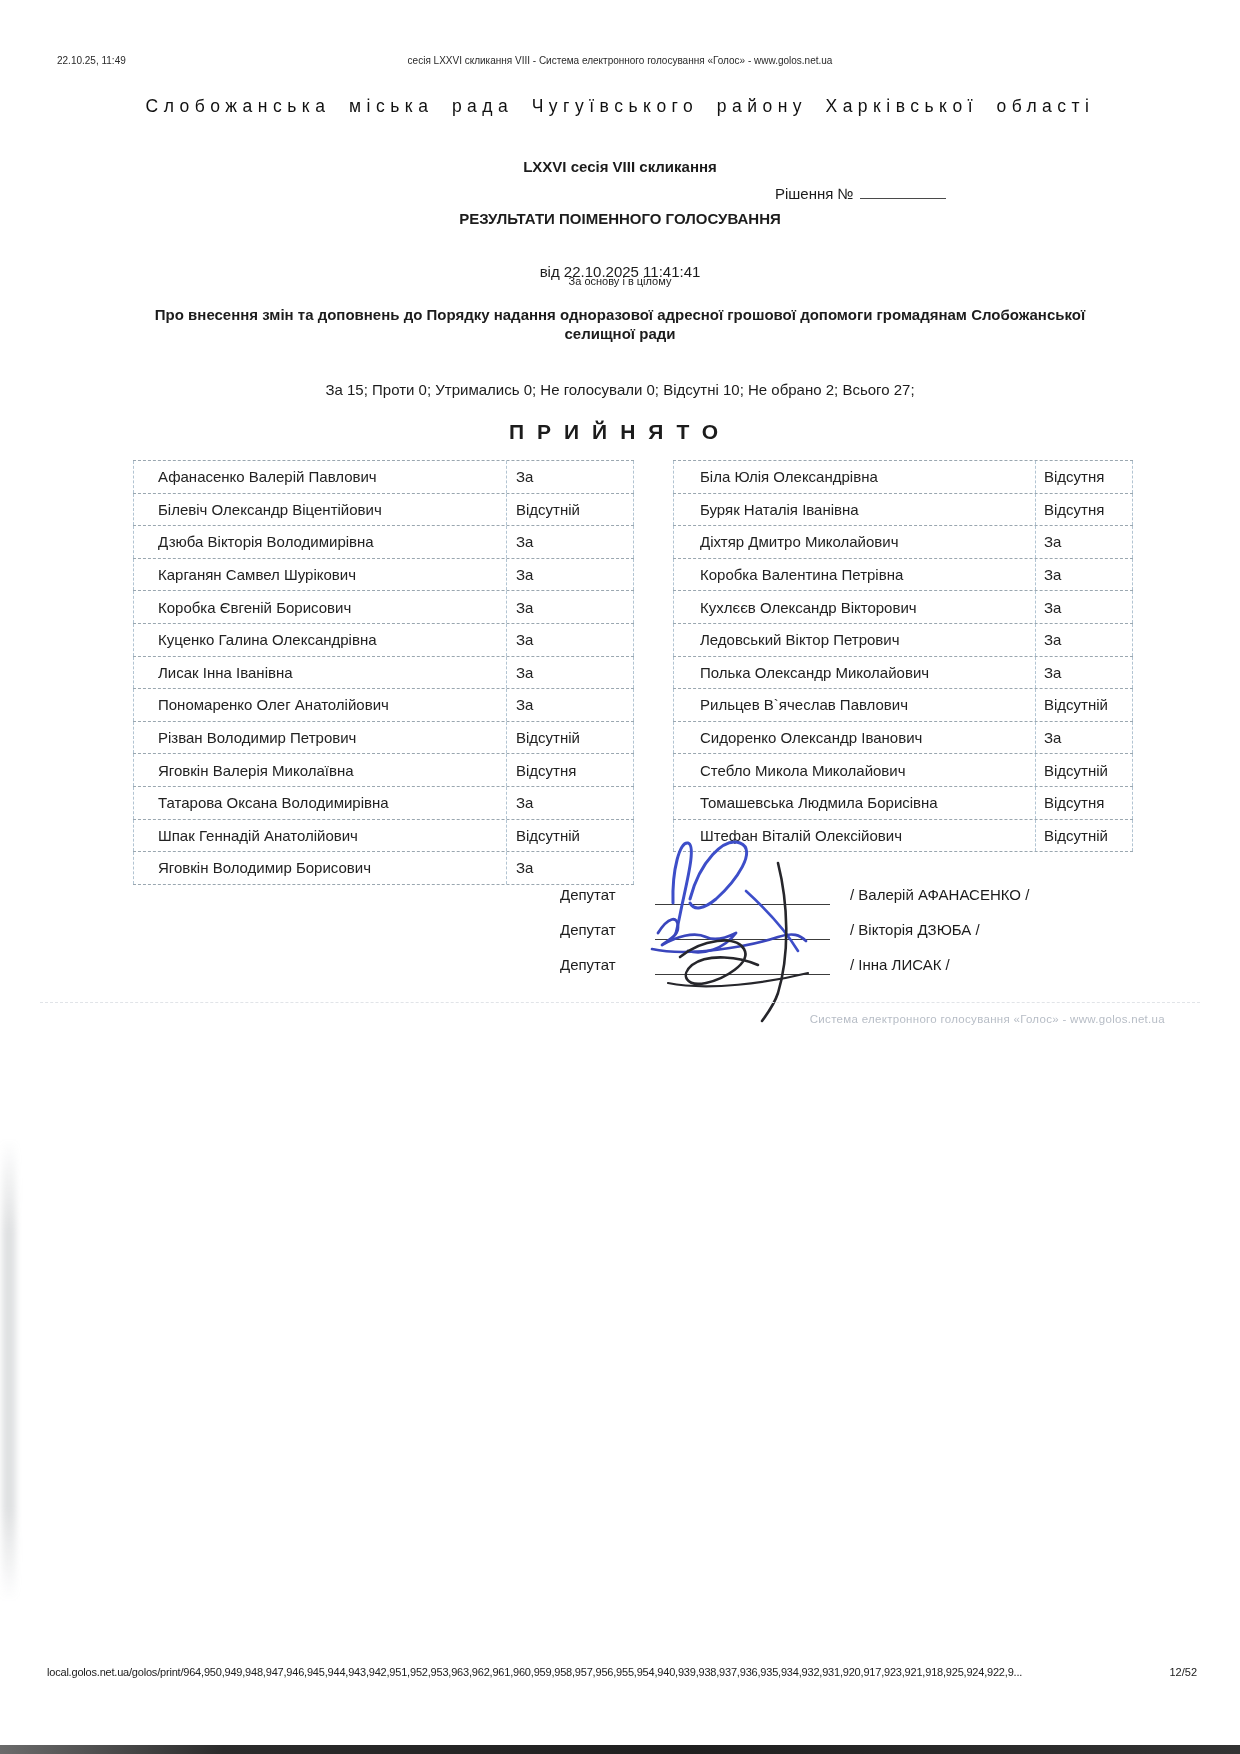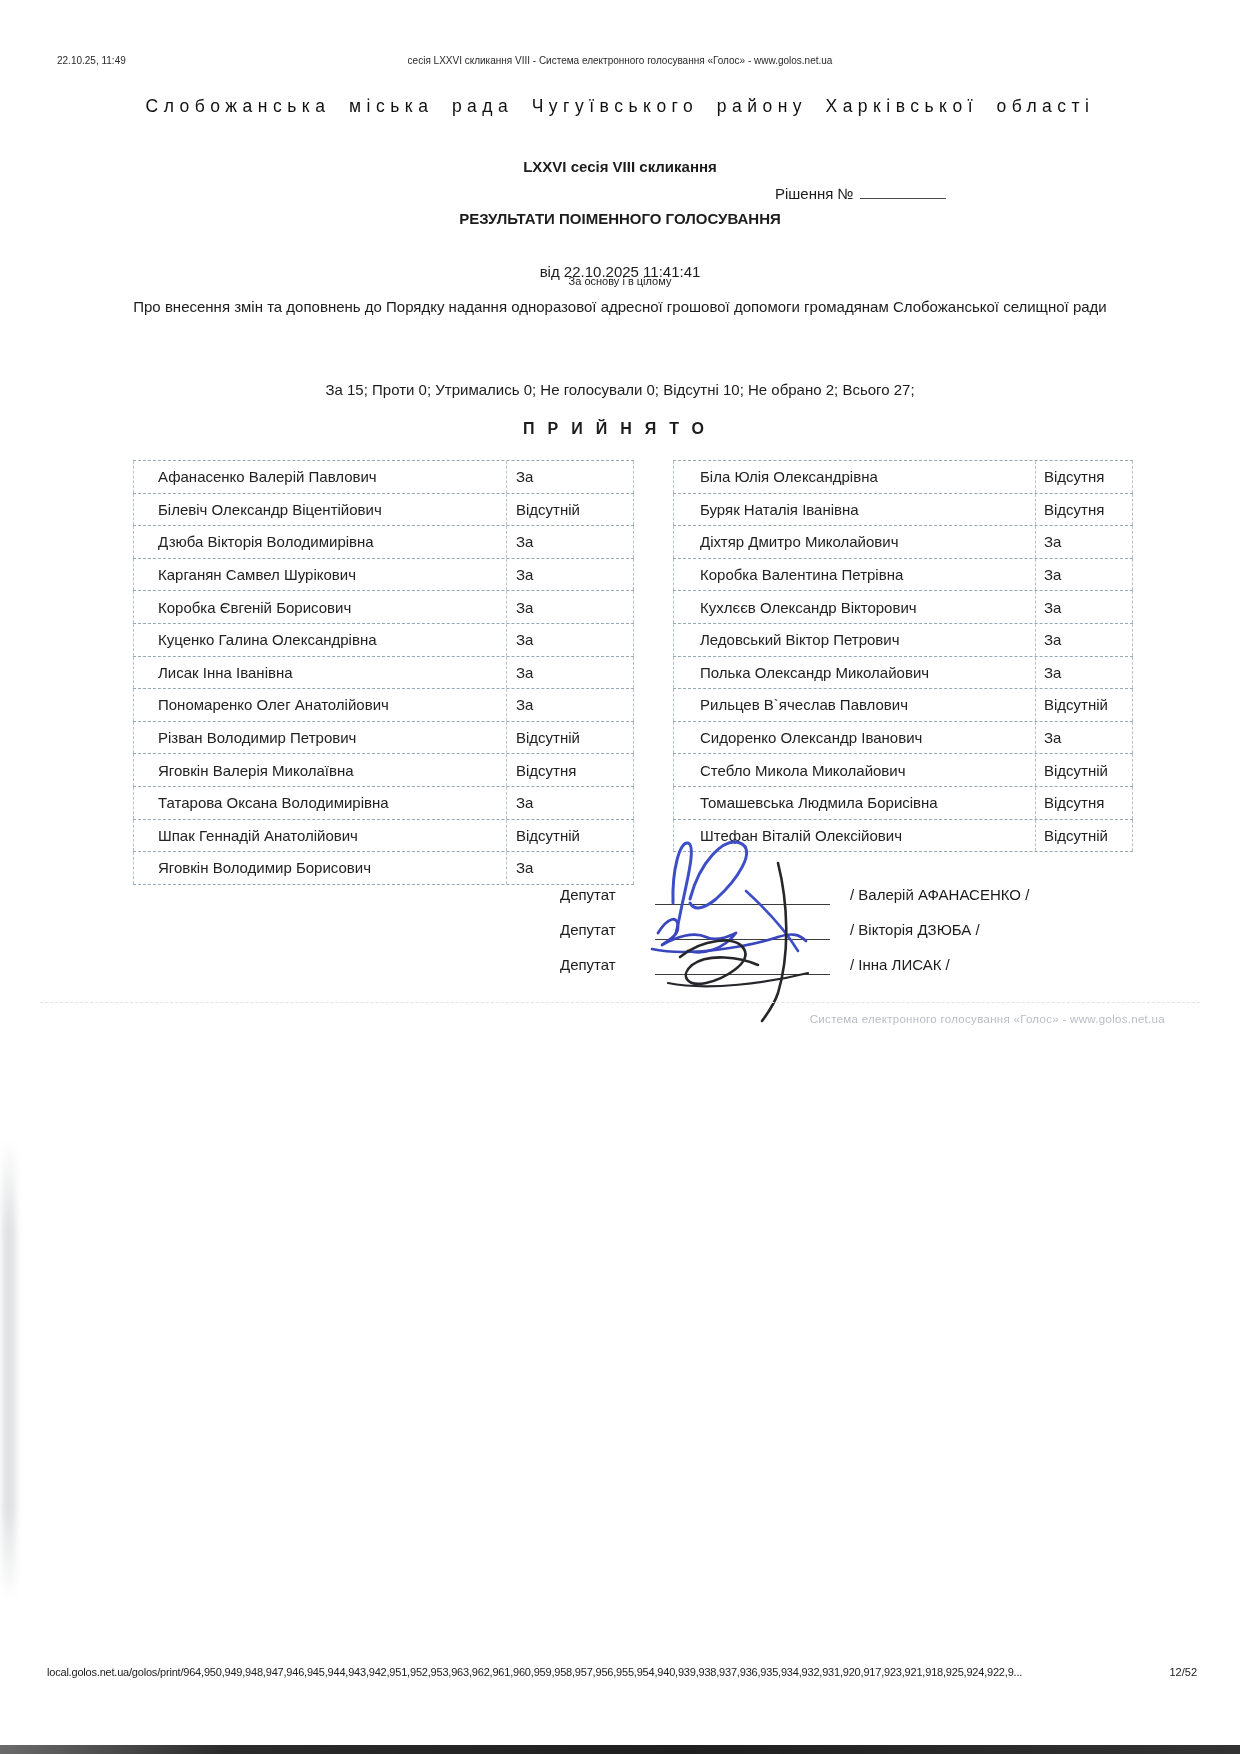--- a/index.html
+++ b/index.html
@@ -11,24 +11,24 @@
   .ctr{left:0;right:0;text-align:center;}
 
   .print-meta{font-size:10px;color:#2a2a2a;}
   .council-title{top:96px;font-size:17.5px;letter-spacing:5.5px;word-spacing:8px;color:#111;}
   .session-line{top:158px;font-size:15px;font-weight:bold;}
   .decision-row{top:184px;left:775px;font-size:15px;}
   .blank-line{display:inline-block;width:86px;height:14px;border-bottom:1.5px solid #4a4a4a;margin-left:6px;}
   .results-heading{top:210px;font-size:15px;font-weight:bold;}
   .vote-datetime{top:255px;font-size:15px;margin-top:8px;}
   .vote-basis{top:275px;font-size:11px;}
-  .subject-wrap{top:294px;font-size:15px;font-weight:normal;line-height:26px;}
+  .subject-wrap{top:305px;font-size:15px;font-weight:bold;line-height:19px;}
   .subject-text{max-width:980px;margin:0 auto;}
   .summary{top:381px;font-size:15px;}
-  .accepted{top:420px;font-size:16px;font-weight:bold;letter-spacing:13px;}
+  .accepted{top:420px;font-size:21px;font-weight:bold;letter-spacing:13px;}
 
   .vtable{position:absolute;top:460px;border-bottom:1px dashed #9aa7b0;}
   .vtable.left{left:133px;}
   .vtable.right{left:673px;}
   .vrow{display:flex;height:31.6px;border-top:1px dashed #9aa7b0;gap:24px;}
   .vcell{box-sizing:border-box;display:flex;align-items:center;font-size:15px;color:#222;
          border-left:1px dashed #b2c4d2;white-space:nowrap;overflow:hidden;}
   .vcell:last-child{border-right:1px dashed #b2c4d2;}
   .vtable.left  .name{width:349px;padding-left:24px;}
   .vtable.left  .vote{width:128px;padding-left:9px;}

